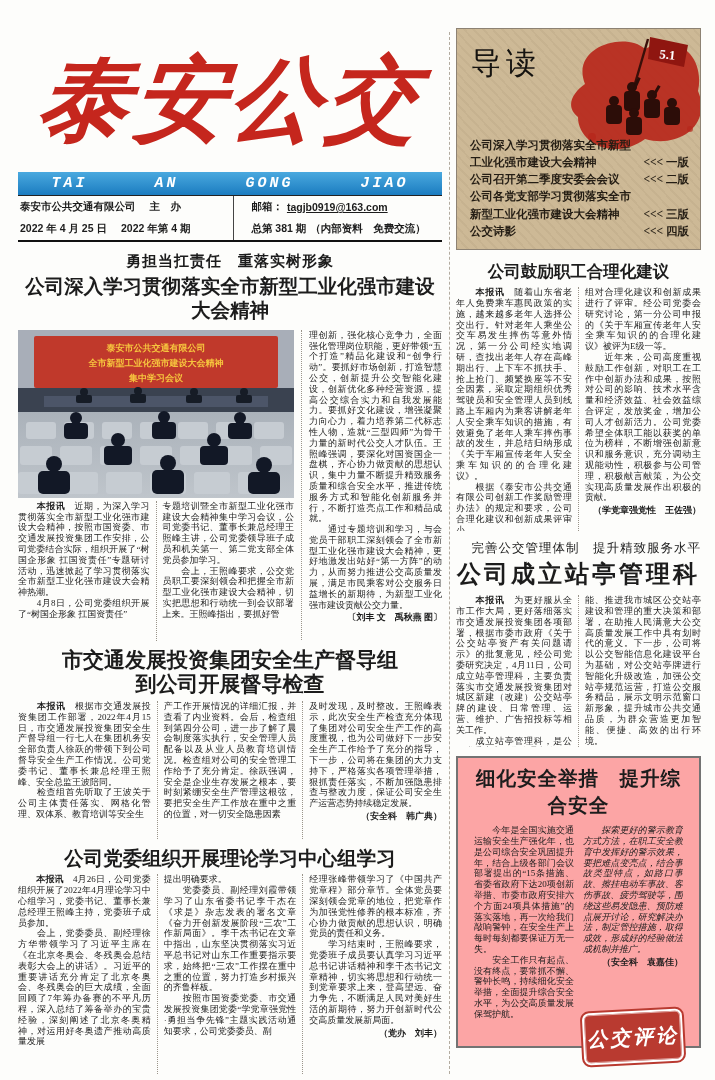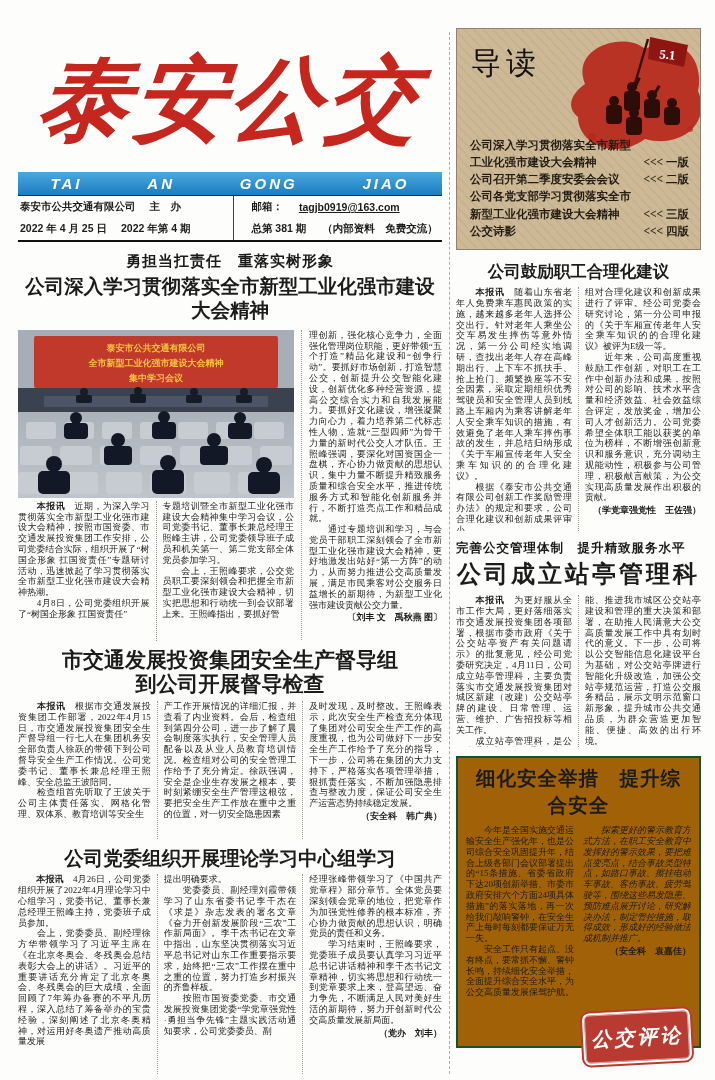--- a/index.html
+++ b/index.html
@@ -9,26 +9,26 @@
   .left-col{width:424px}
   .v-divider{border-left:1px dashed #b3aca0;margin:4px 6px 0 7px}
   .right-col{flex:1;min-width:0}
 
   
   .mast-title{height:144px;display:flex;align-items:center;justify-content:center;
     color:#c5261d;font-size:92px;font-weight:bold;font-style:italic;
     font-family:"DejaVu Serif",serif;letter-spacing:4px;transform:skewX(-5deg)}
   .pinyin-bar{height:23px;background:linear-gradient(#4aa9df,#1b7cc0);display:flex;
     align-items:center;justify-content:space-around;color:#fff;font-style:italic;
-    font-weight:bold;font-family:Liberation Sans, sans-serif;font-size:15px;letter-spacing:3px}
+    font-weight:bold;font-family:Liberation Mono, monospace;font-size:15px;letter-spacing:3px}
   .info-box{border-top:1px solid #222;border-bottom:2px solid #111;
     font-family:"Liberation Sans",sans-serif;font-size:10.5px;font-weight:bold}
   .info-row{display:flex;height:22px;align-items:stretch}
   .info-left{flex:1.12;display:flex;align-items:center;gap:14px;padding-left:2px}
-  .info-right{flex:1;border-left:1px solid #444;padding-left:17px;display:flex;align-items:center;gap:16px}
+  .info-right{flex:1;border-left:1px solid #444;padding-left:17px;display:flex;align-items:center;gap:4px}
   .email{text-decoration:underline}
 
   
   .daodu{height:222px;background:#cdb996;border:1px solid #8d8273;position:relative;overflow:hidden;
     background-image:repeating-linear-gradient(47deg,rgba(120,100,70,.08) 0 2px,transparent 2px 7px)}
   .daodu-title{position:absolute;top:14px;left:14px;font-size:30px;font-weight:400;
     font-family:"Liberation Sans",sans-serif;letter-spacing:5px;color:#151310}
   .daodu-art{position:absolute;top:0;right:0}
   .daodu-items{position:absolute;left:13px;right:11px;bottom:9px;font-weight:bold;
     font-size:11.5px;line-height:1.5;color:#241d14}
@@ -59,27 +59,27 @@
   .a1-sub > .col + .col{border-left:1px dotted #9a948a;padding-left:6px;margin-left:6px}
   .a1-col3{flex:1;min-width:0;border-left:1px dotted #9a948a;padding-left:7px;margin-left:7px}
 
   .a2-body{height:138px;margin-top:5px}
   .a3-body{height:200px;margin-top:4px}
 
   
   .r-headline{text-align:center;font-weight:900;font-size:16.5px;line-height:1.35;
     font-family:"Liberation Sans",sans-serif}
   .r1-body{height:244px;margin-top:5px}
-  .r2-kicker{text-align:left;font-weight:bold;font-size:12.5px;margin-top:9px;letter-spacing:1px}
+  .r2-kicker{text-align:right;font-weight:normal;font-size:12.5px;margin-top:9px;letter-spacing:1px}
   .r2-headline{text-align:center;font-weight:900;font-size:24px;letter-spacing:3px;
     font-family:"Liberation Serif",serif;margin-top:1px}
   .r2-body{height:152px;margin-top:5px}
 
   
-  .safe-box{border:2px solid #14532d;margin-top:9px;height:292px;padding:7px 8px 5px;background:#a16207}
+  .safe-box{border:2px solid #737373;margin-top:9px;height:292px;padding:7px 16px 5px;background:#fca5a5}
   .box-headline{text-align:center;font-weight:900;font-size:19.5px;letter-spacing:1px;
     font-family:"Liberation Serif",serif}
   .box-body{display:flex;margin-top:6px;height:calc(100% - 32px)}
   .box-c1{flex:1;min-width:0}
   .box-cwrap{flex:1;min-width:0;padding-left:9px;display:flex;flex-direction:column}
   .italic .para{font-style:italic}
   .stamp-wrap{margin-top:auto;display:flex;justify-content:center;padding:4px 0 6px}
   .stamp{width:120px;height:52px;background:#b93a30;border:2px solid #fff;border-radius:7px;
     box-shadow:0 0 0 2px #b93a30, inset 0 0 0 1px rgba(255,255,255,.55);
     display:flex;align-items:center;justify-content:center;transform:rotate(-3deg);

